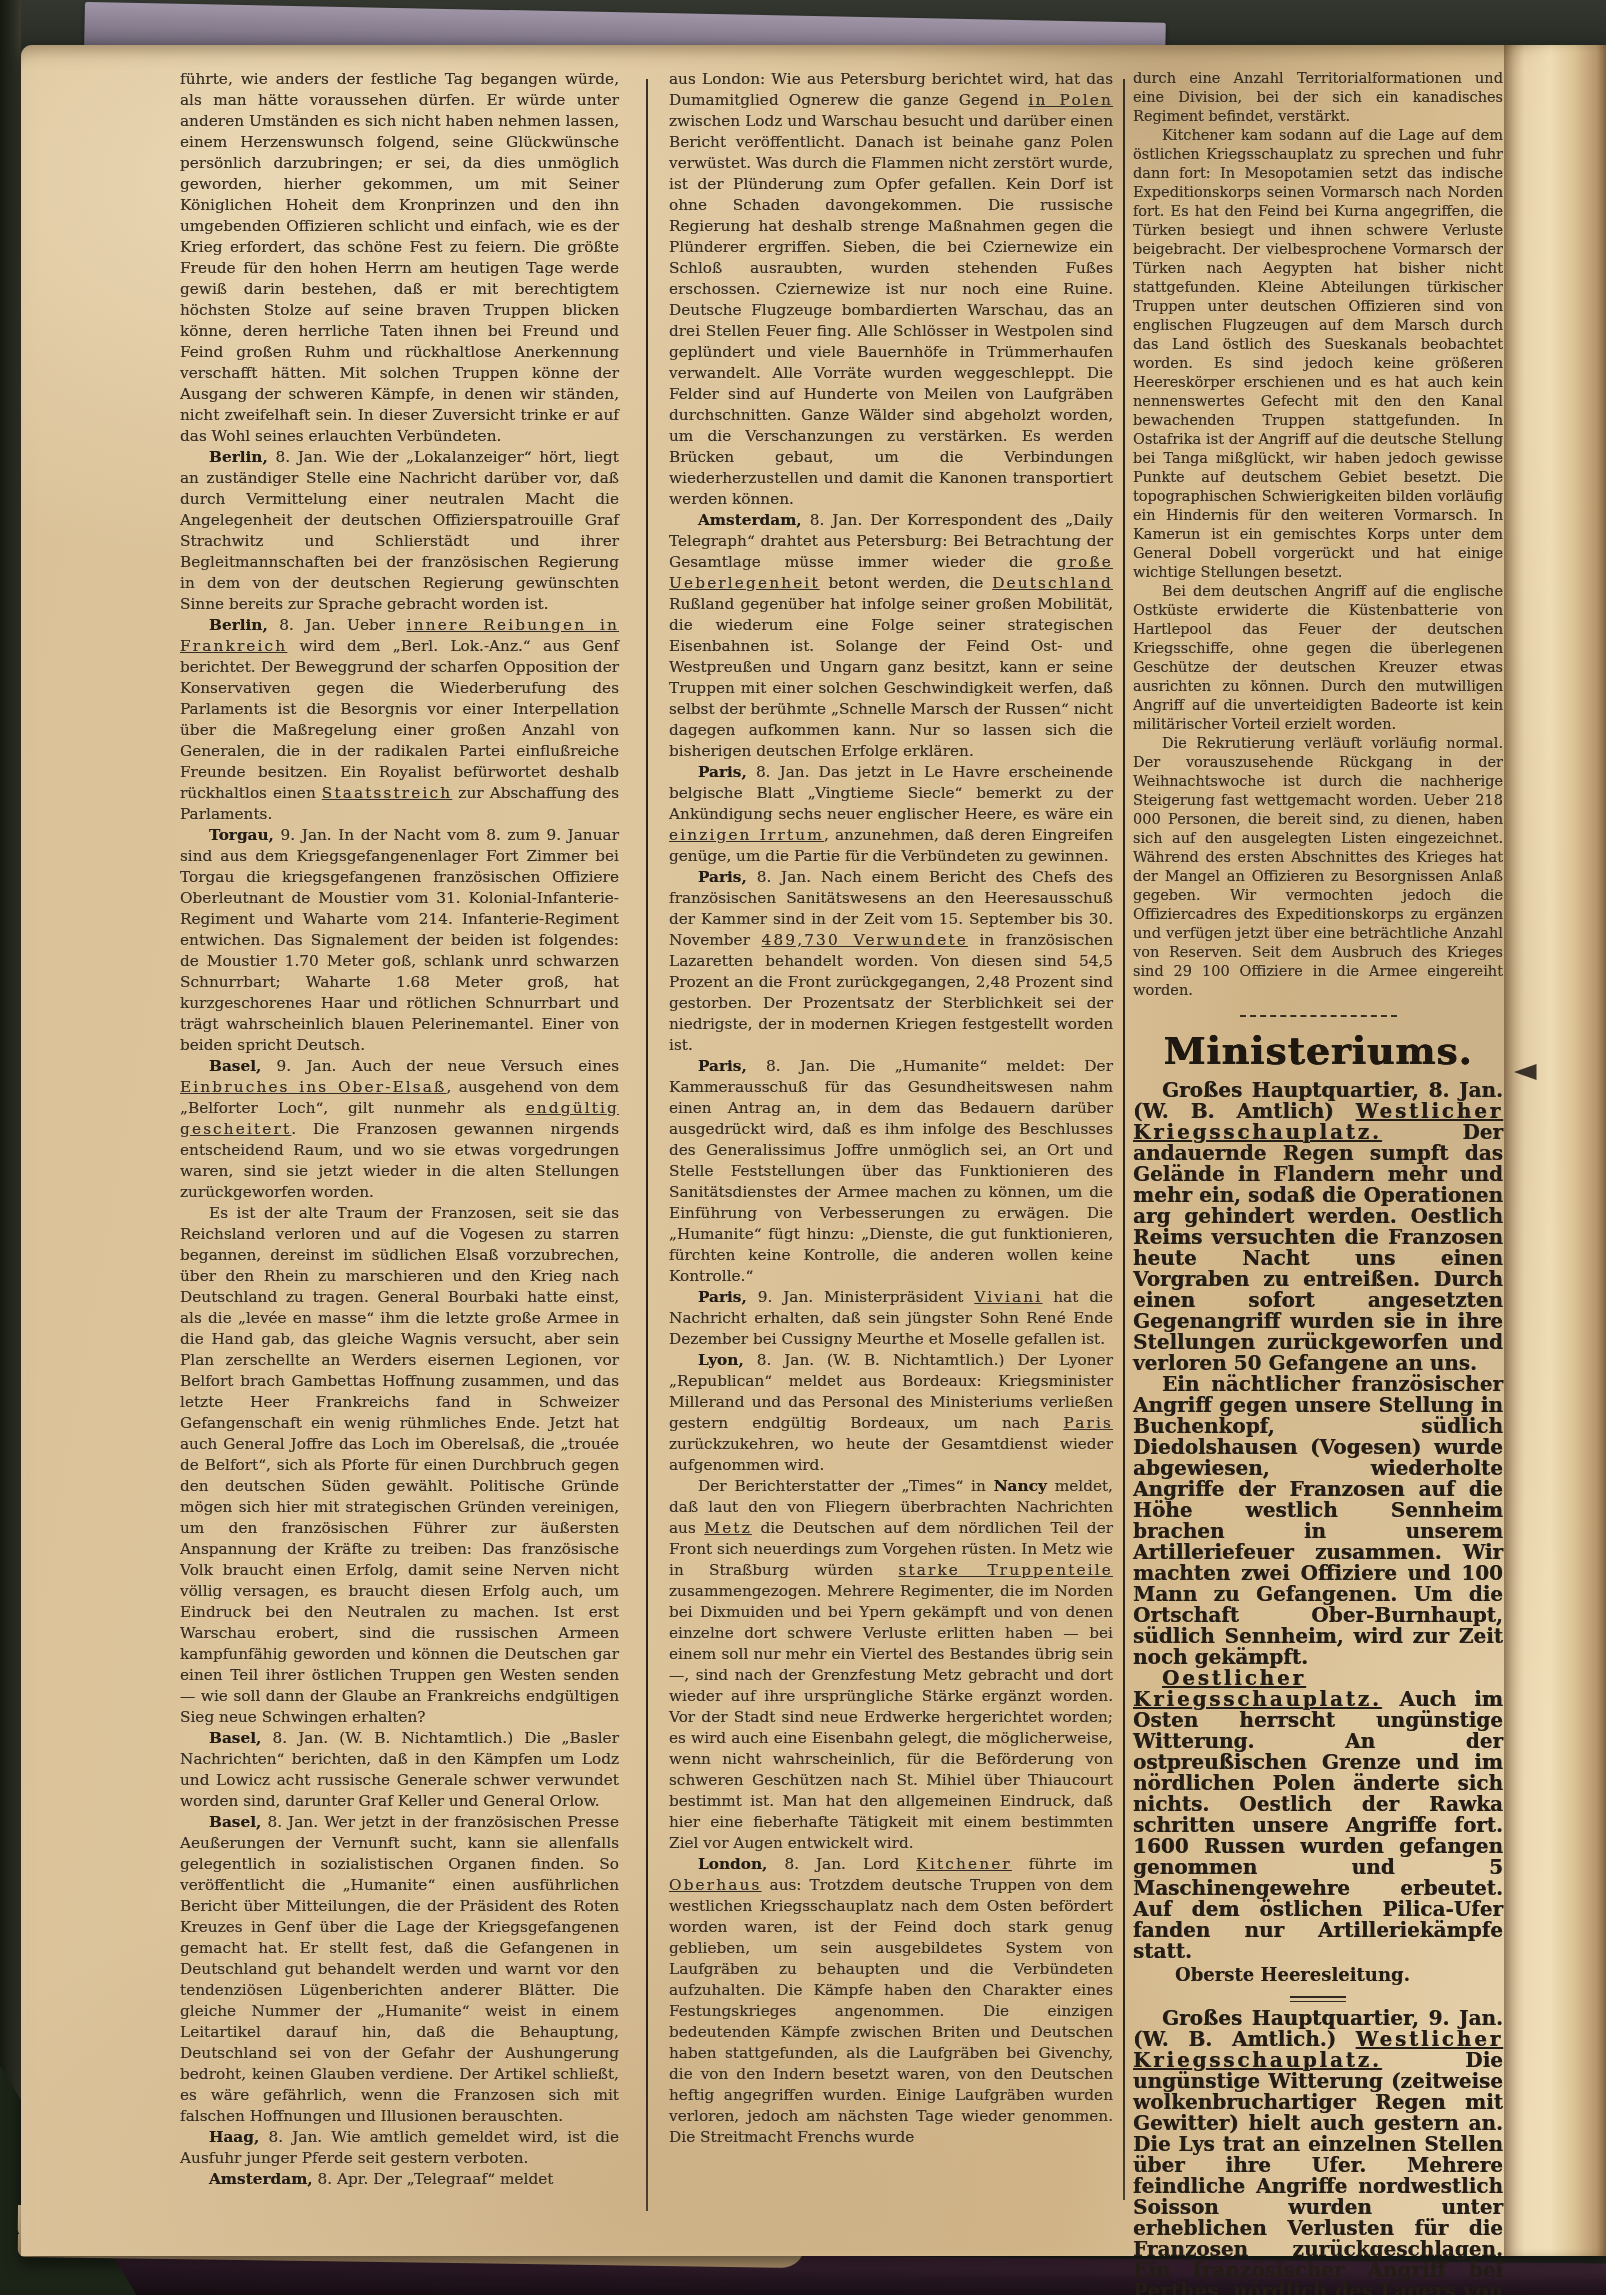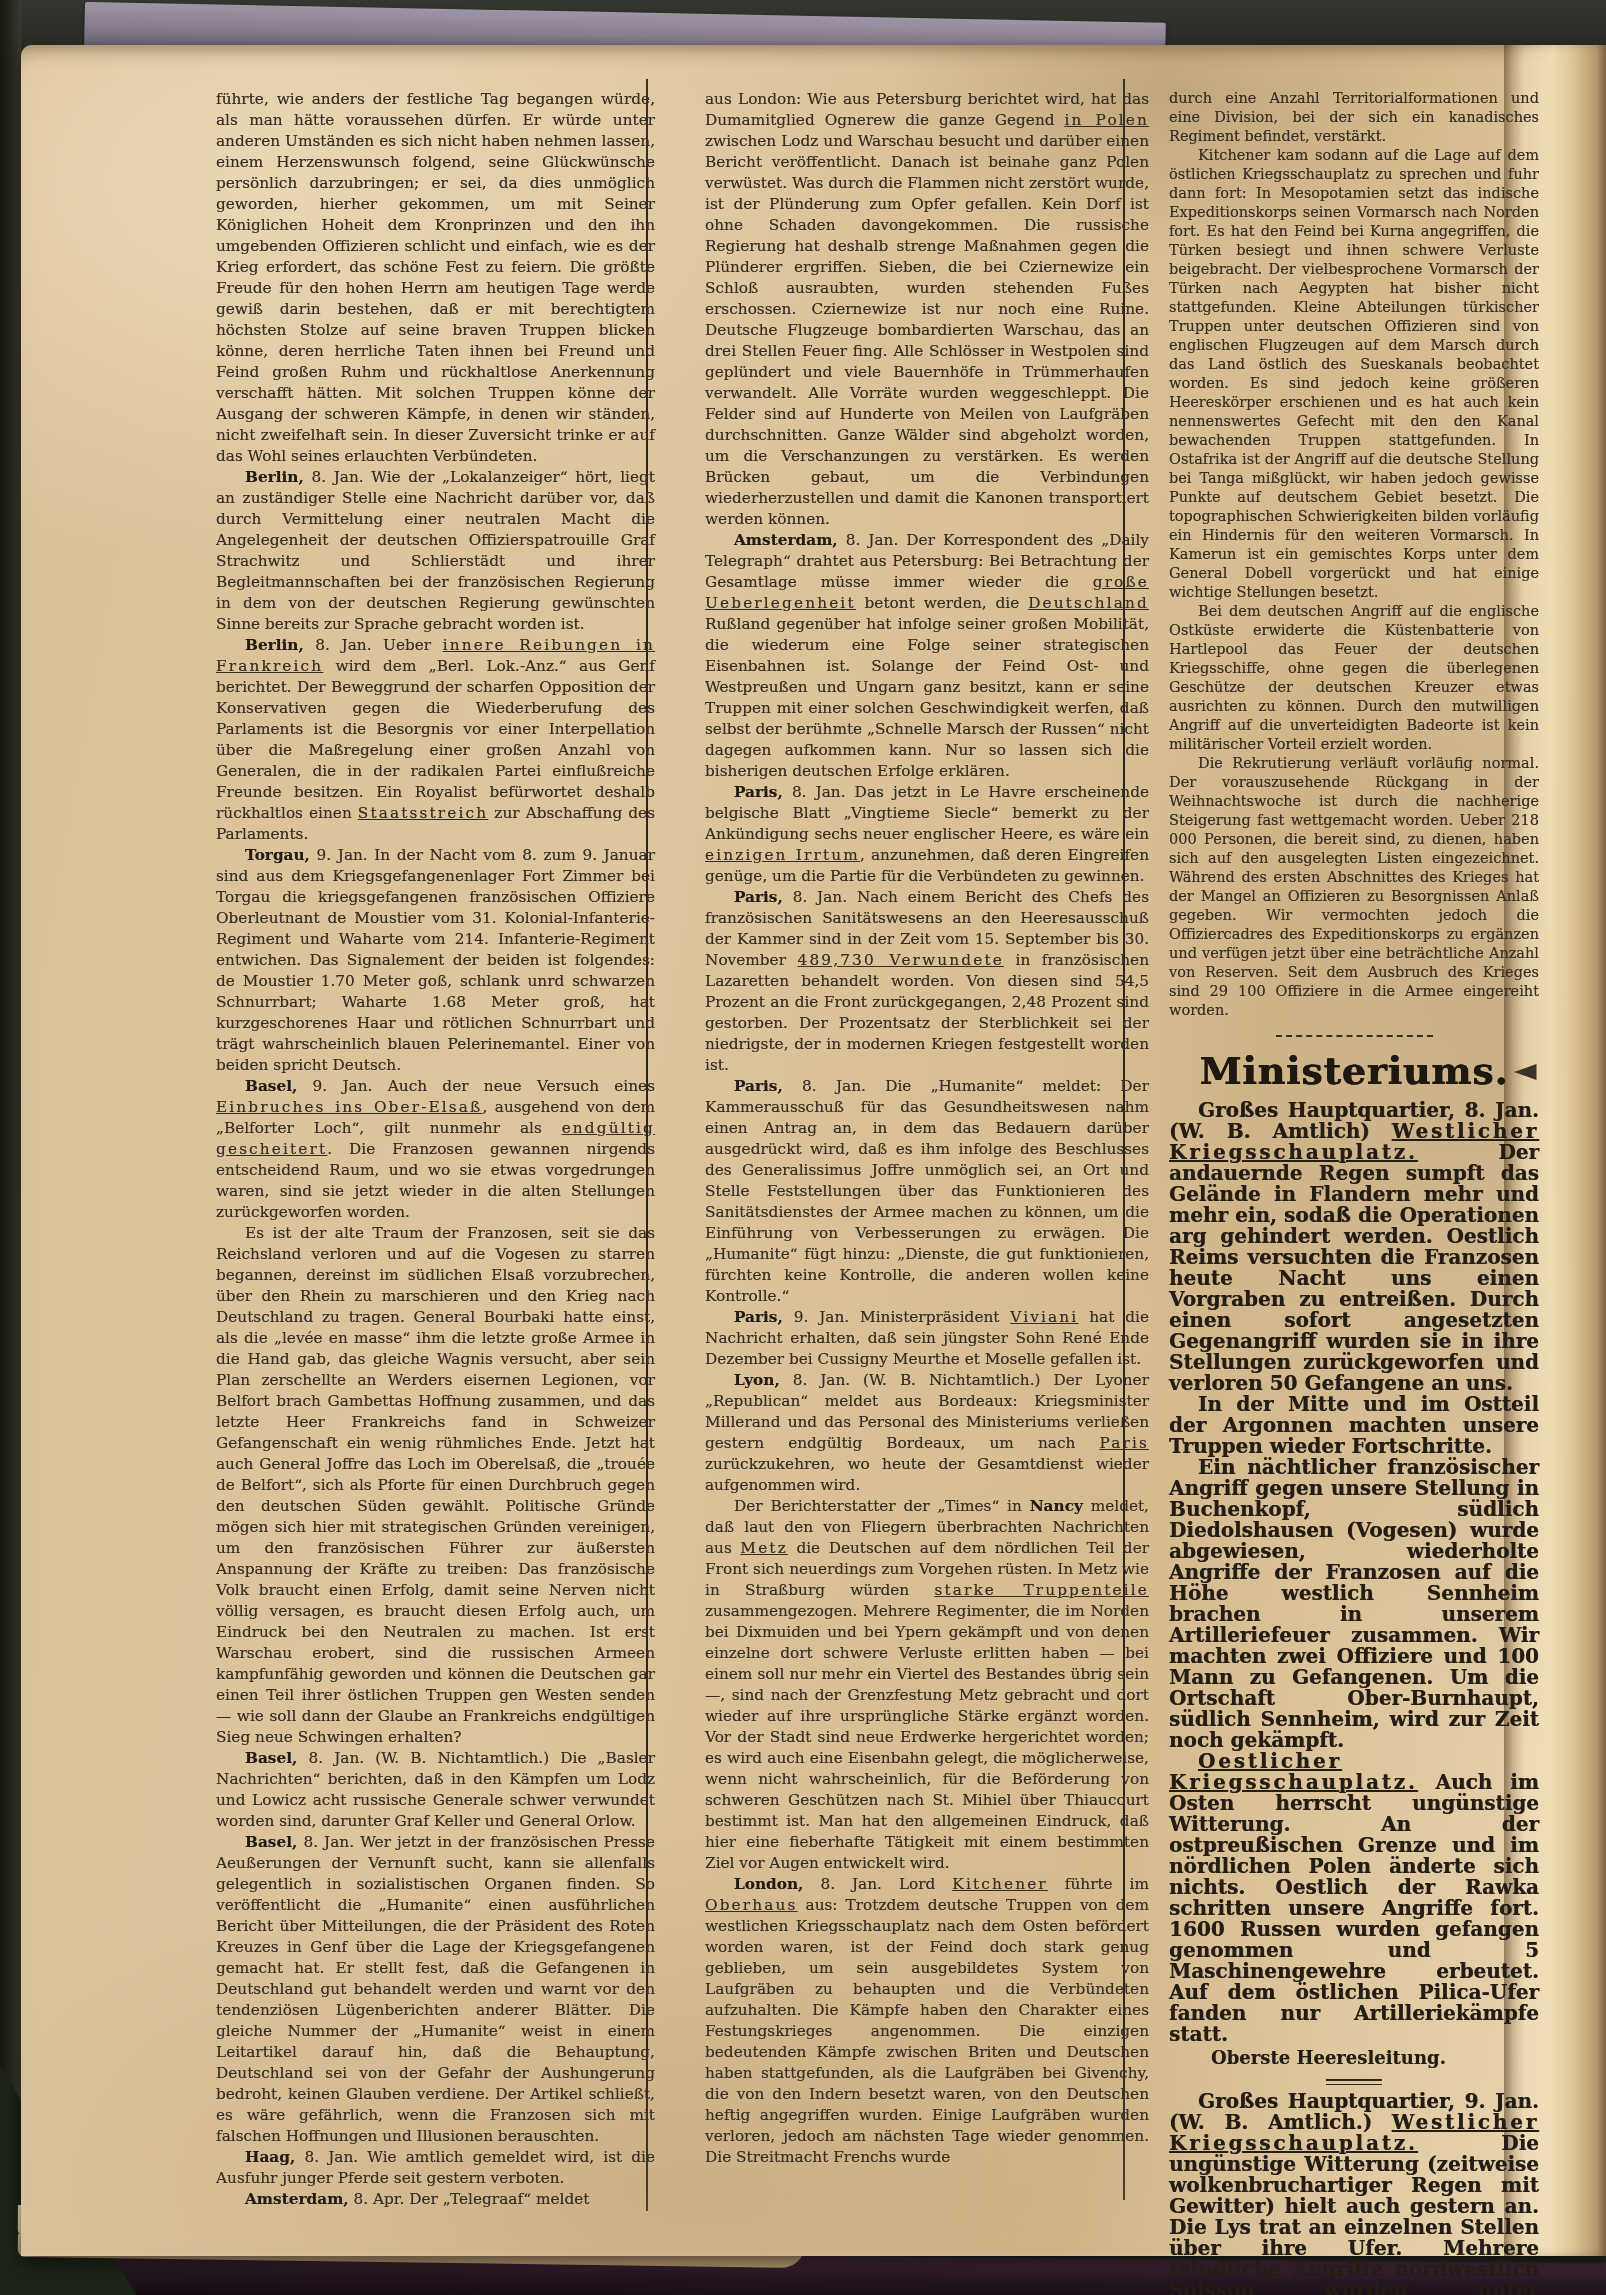--- a/index.html
+++ b/index.html
@@ -42,21 +42,21 @@
       linear-gradient(100deg,#dac198 0%,#ddc59d 38%,#d6bb8f 72%,#e3cda6 90%,#e9d6b2 100%);}
   .fold{position:absolute;right:0;top:0;width:103px;height:100%;
     background:linear-gradient(90deg, rgba(91,62,30,.30) 0%, rgba(243,226,188,.55) 20%,
       rgba(240,223,184,.92) 45%, #dcc395 68%, #b6966c 90%, #7a5d3d 100%);
     box-shadow:inset 6.4px 0 11.2px -4.8px rgba(70,45,20,.55);}
   .ink-mark{position:absolute;left:1493px;top:1019px;width:22.5px;height:16px;
     background:#1d1712;clip-path:polygon(100% 0,100% 100%,0 50%);opacity:.85;}
   .rule{position:absolute;top:34px;width:2.4px;background:linear-gradient(180deg,#3a3228,#2b241c 8%,#2b241c 92%,#4a4034);}
   .rule-1{left:625px;height:2132px;}
   .rule-2{left:1102px;height:2121px;}
-  .col{position:absolute;top:44px;color:#36Two;margin-left:36px;}
+  .col{position:absolute;top:24px;color:#36Two;}
   .col{color:#362e25;font-size:15.3px;line-height:21px;text-align:justify;
     text-shadow:0 0 0.4px rgba(54,46,37,.55);}
   #col1{left:159px;width:439px;}
   #col2{left:648px;width:444px;}
   #col3{left:1112px;width:370px;font-size:14.5px;line-height:19px;}
   .col p{margin:0;text-indent:29px;}
   .col p.noindent{text-indent:0;}
   #col3 p.report{font-size:20px;line-height:21px;font-weight:700;color:#241d16;
     text-shadow:0.3px 0 0 rgba(36,29,22,.8);}
   .seg-b{font-weight:700;color:#221c15;}
@@ -110,21 +110,20 @@
         <p><span class="seg-b">London,</span><span class="seg-n"> 8. Jan. Lord </span><span class="seg-sp">Kitchener</span><span class="seg-n"> führte im </span><span class="seg-sp">Oberhaus</span><span class="seg-n"> aus: Trotzdem deutsche Truppen von dem westlichen Kriegsschauplatz nach dem Osten befördert worden waren, ist der Feind doch stark genug geblieben, um sein ausgebildetes System von Laufgräben zu behaupten und die Verbündeten aufzuhalten. Die Kämpfe haben den Charakter eines Festungskrieges angenommen. Die einzigen bedeutenden Kämpfe zwischen Briten und Deutschen haben stattgefunden, als die Laufgräben bei Givenchy, die von den Indern besetzt waren, von den Deutschen heftig angegriffen wurden. Einige Laufgräben wurden verloren, jedoch am nächsten Tage wieder genommen. Die Streitmacht Frenchs wurde</span></p>
       </div>
     <div id="col3" class="col">
         <p class="noindent"><span class="seg-n">durch eine Anzahl Territorialformationen und eine Division, bei der sich ein kanadisches Regiment befindet, verstärkt.</span></p>
         <p><span class="seg-n">Kitchener kam sodann auf die Lage auf dem östlichen Kriegsschauplatz zu sprechen und fuhr dann fort: In Mesopotamien setzt das indische Expeditionskorps seinen Vormarsch nach Norden fort. Es hat den Feind bei Kurna angegriffen, die Türken besiegt und ihnen schwere Verluste beigebracht. Der vielbesprochene Vormarsch der Türken nach Aegypten hat bisher nicht stattgefunden. Kleine Abteilungen türkischer Truppen unter deutschen Offizieren sind von englischen Flugzeugen auf dem Marsch durch das Land östlich des Sueskanals beobachtet worden. Es sind jedoch keine größeren Heereskörper erschienen und es hat auch kein nennenswertes Gefecht mit den den Kanal bewachenden Truppen stattgefunden. In Ostafrika ist der Angriff auf die deutsche Stellung bei Tanga mißglückt, wir haben jedoch gewisse Punkte auf deutschem Gebiet besetzt. Die topographischen Schwierigkeiten bilden vorläufig ein Hindernis für den weiteren Vormarsch. In Kamerun ist ein gemischtes Korps unter dem General Dobell vorgerückt und hat einige wichtige Stellungen besetzt.</span></p>
         <p><span class="seg-n">Bei dem deutschen Angriff auf die englische Ostküste erwiderte die Küstenbatterie von Hartlepool das Feuer der deutschen Kriegsschiffe, ohne gegen die überlegenen Geschütze der deutschen Kreuzer etwas ausrichten zu können. Durch den mutwilligen Angriff auf die unverteidigten Badeorte ist kein militärischer Vorteil erzielt worden.</span></p>
         <p><span class="seg-n">Die Rekrutierung verläuft vorläufig normal. Der vorauszusehende Rückgang in der Weihnachtswoche ist durch die nachherige Steigerung fast wettgemacht worden. Ueber 218 000 Personen, die bereit sind, zu dienen, haben sich auf den ausgelegten Listen eingezeichnet. Während des ersten Abschnittes des Krieges hat der Mangel an Offizieren zu Besorgnissen Anlaß gegeben. Wir vermochten jedoch die Offiziercadres des Expeditionskorps zu ergänzen und verfügen jetzt über eine beträchtliche Anzahl von Reserven. Seit dem Ausbruch des Krieges sind 29 100 Offiziere in die Armee eingereiht worden.</span></p>
         <div class="rule-dash"></div>
         <h2 class="section-title">Ministeriums.</h2>
         <p class="report"><span class="seg-b">Großes Hauptquartier,</span><span class="seg-n"> 8. Jan. (W. B. Amtlich) </span><span class="seg-sp">Westlicher Kriegsschauplatz.</span><span class="seg-n"> Der andauernde Regen sumpft das Gelände in Flandern mehr und mehr ein, sodaß die Operationen arg gehindert werden. Oestlich Reims versuchten die Franzosen heute Nacht uns einen Vorgraben zu entreißen. Durch einen sofort angesetzten Gegenangriff wurden sie in ihre Stellungen zurückgeworfen und verloren 50 Gefangene an uns.</span></p>
-        <p class="report"><span class="seg-n">In der Mitte und im Ostteil der Argonnen machten unsere Truppen wieder Fortschritte.</span></p>
         <p class="report"><span class="seg-n">Ein nächtlicher französischer Angriff gegen unsere Stellung in Buchenkopf, südlich Diedolshausen (Vogesen) wurde abgewiesen, wiederholte Angriffe der Franzosen auf die Höhe westlich Sennheim brachen in unserem Artilleriefeuer zusammen. Wir machten zwei Offiziere und 100 Mann zu Gefangenen. Um die Ortschaft Ober-Burnhaupt, südlich Sennheim, wird zur Zeit noch gekämpft.</span></p>
         <p class="report"><span class="seg-sp">Oestlicher Kriegsschauplatz.</span><span class="seg-n"> Auch im Osten herrscht ungünstige Witterung. An der ostpreußischen Grenze und im nördlichen Polen änderte sich nichts. Oestlich der Rawka schritten unsere Angriffe fort. 1600 Russen wurden gefangen genommen und 5 Maschinengewehre erbeutet. Auf dem östlichen Pilica-Ufer fanden nur Artilleriekämpfe statt.</span></p>
         <p class="signature">Oberste Heeresleitung.</p>
         <div class="rule-double"></div>
         <p class="report"><span class="seg-b">Großes Hauptquartier,</span><span class="seg-n"> 9. Jan. (W. B. Amtlich.) </span><span class="seg-sp">Westlicher Kriegsschauplatz.</span><span class="seg-n"> Die ungünstige Witterung (zeitweise wolkenbruchartiger Regen mit Gewitter) hielt auch gestern an. Die Lys trat an einzelnen Stellen über ihre Ufer. Mehrere feindliche Angriffe nordwestlich Soisson wurden unter erheblichen Verlusten für die Franzosen zurückgeschlagen. Ein französischer Angriff bei Perthes, nördlich des Lagers von Chalons, wurde unter schweren Verlusten für den Feind abgewiesen.</span></p>
         <p class="report"><span class="seg-n">Im Ostteil der Argonnen machten unsere Truppen einen erfolgreichen Sturmangriff, nahmen 1200 Franzosen gefangen und erbeuteten einige Minenwerfer und einen Bronzemörser.</span></p>
         <p class="report"><span class="seg-n">Schlesische Jäger, ein lothringisches Bataillon und hessische Landwehr zeichneten sich hierbei aus.</span></p>
       </div>
     <div class="ink-mark"></div>
   </div>

